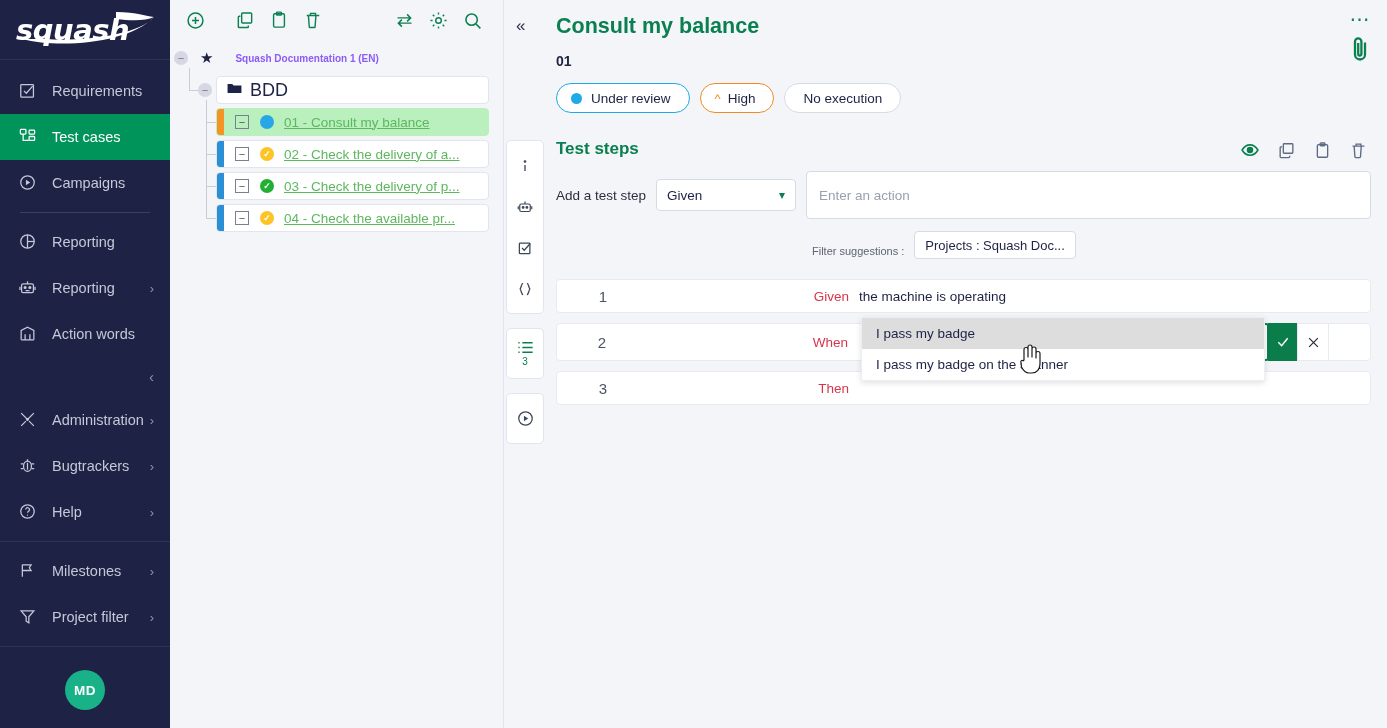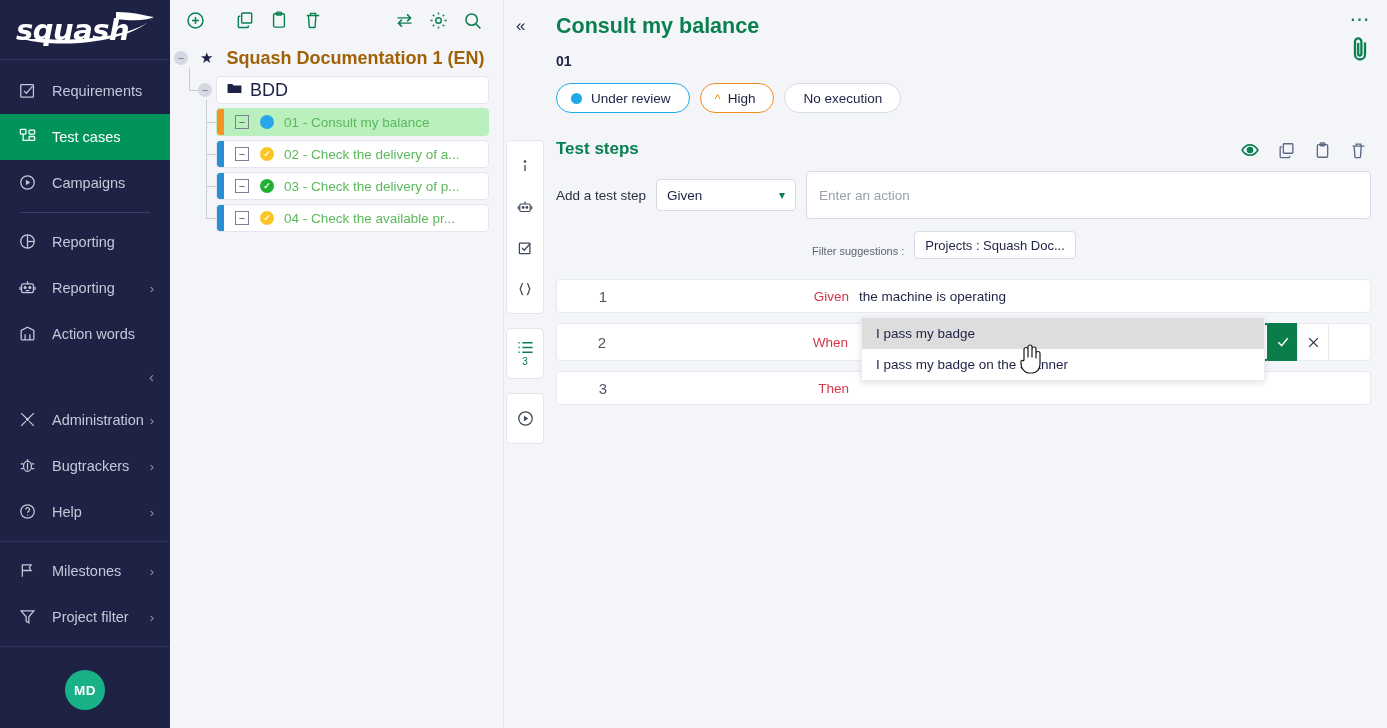--- a/index.html
+++ b/index.html
@@ -92,21 +92,21 @@
     display: flex; align-items: center; height: 28px; padding-left: 4px;
   }
   .collapse-dot {
     width: 14px; height: 14px; border-radius: 50%;
     background: #d5d8e2; color: #6c7287;
     display: flex; align-items: center; justify-content: center;
     font-size: 11px; line-height: 1; flex: 0 0 14px; cursor: pointer;
   }
   .star { color: #1e2244; font-size: 15px; margin-left: 12px; }
   .root-label {
-    color: #a16207; font-weight: bold; font-size: 18px; margin-left: 13px;
+    color: #8b5cf6; font-weight: bold; font-size: 10px; margin-left: 22px;
   }
   .tree-row {
     display: flex; align-items: center; margin-top: 4px; position: relative;
   }
   .branch {
     width: 46px; flex: 0 0 46px; display: flex;
     align-items: center; justify-content: flex-end;
     padding-right: 4px; position: relative; align-self: stretch;
   }
   .branch .vline {
@@ -139,21 +139,21 @@
     flex: 0 0 14px; margin-left: 10px; background: transparent;
   }
   .status-dot {
     width: 14px; height: 14px; border-radius: 50%;
     margin-left: 11px; flex: 0 0 14px;
     display: flex; align-items: center; justify-content: center;
     color: #fff; font-size: 9px; font-weight: bold;
   }
   .tc-name {
     margin-left: 10px; font-size: 13.5px; color: #5cb85c;
-    white-space: nowrap; overflow: hidden; text-overflow: ellipsis;
+    white-space: nowrap; overflow: hidden; text-overflow: ellipsis; text-decoration: underline;
   }
 
   
   .rail {
     width: 42px; flex: 0 0 42px; padding-top: 140px;
     display: flex; flex-direction: column; align-items: center;
   }
   .rail-group {
     background: #fff; border: 1px solid #e2e5ee; border-radius: 5px;
     width: 38px; display: flex; flex-direction: column; align-items: center;

